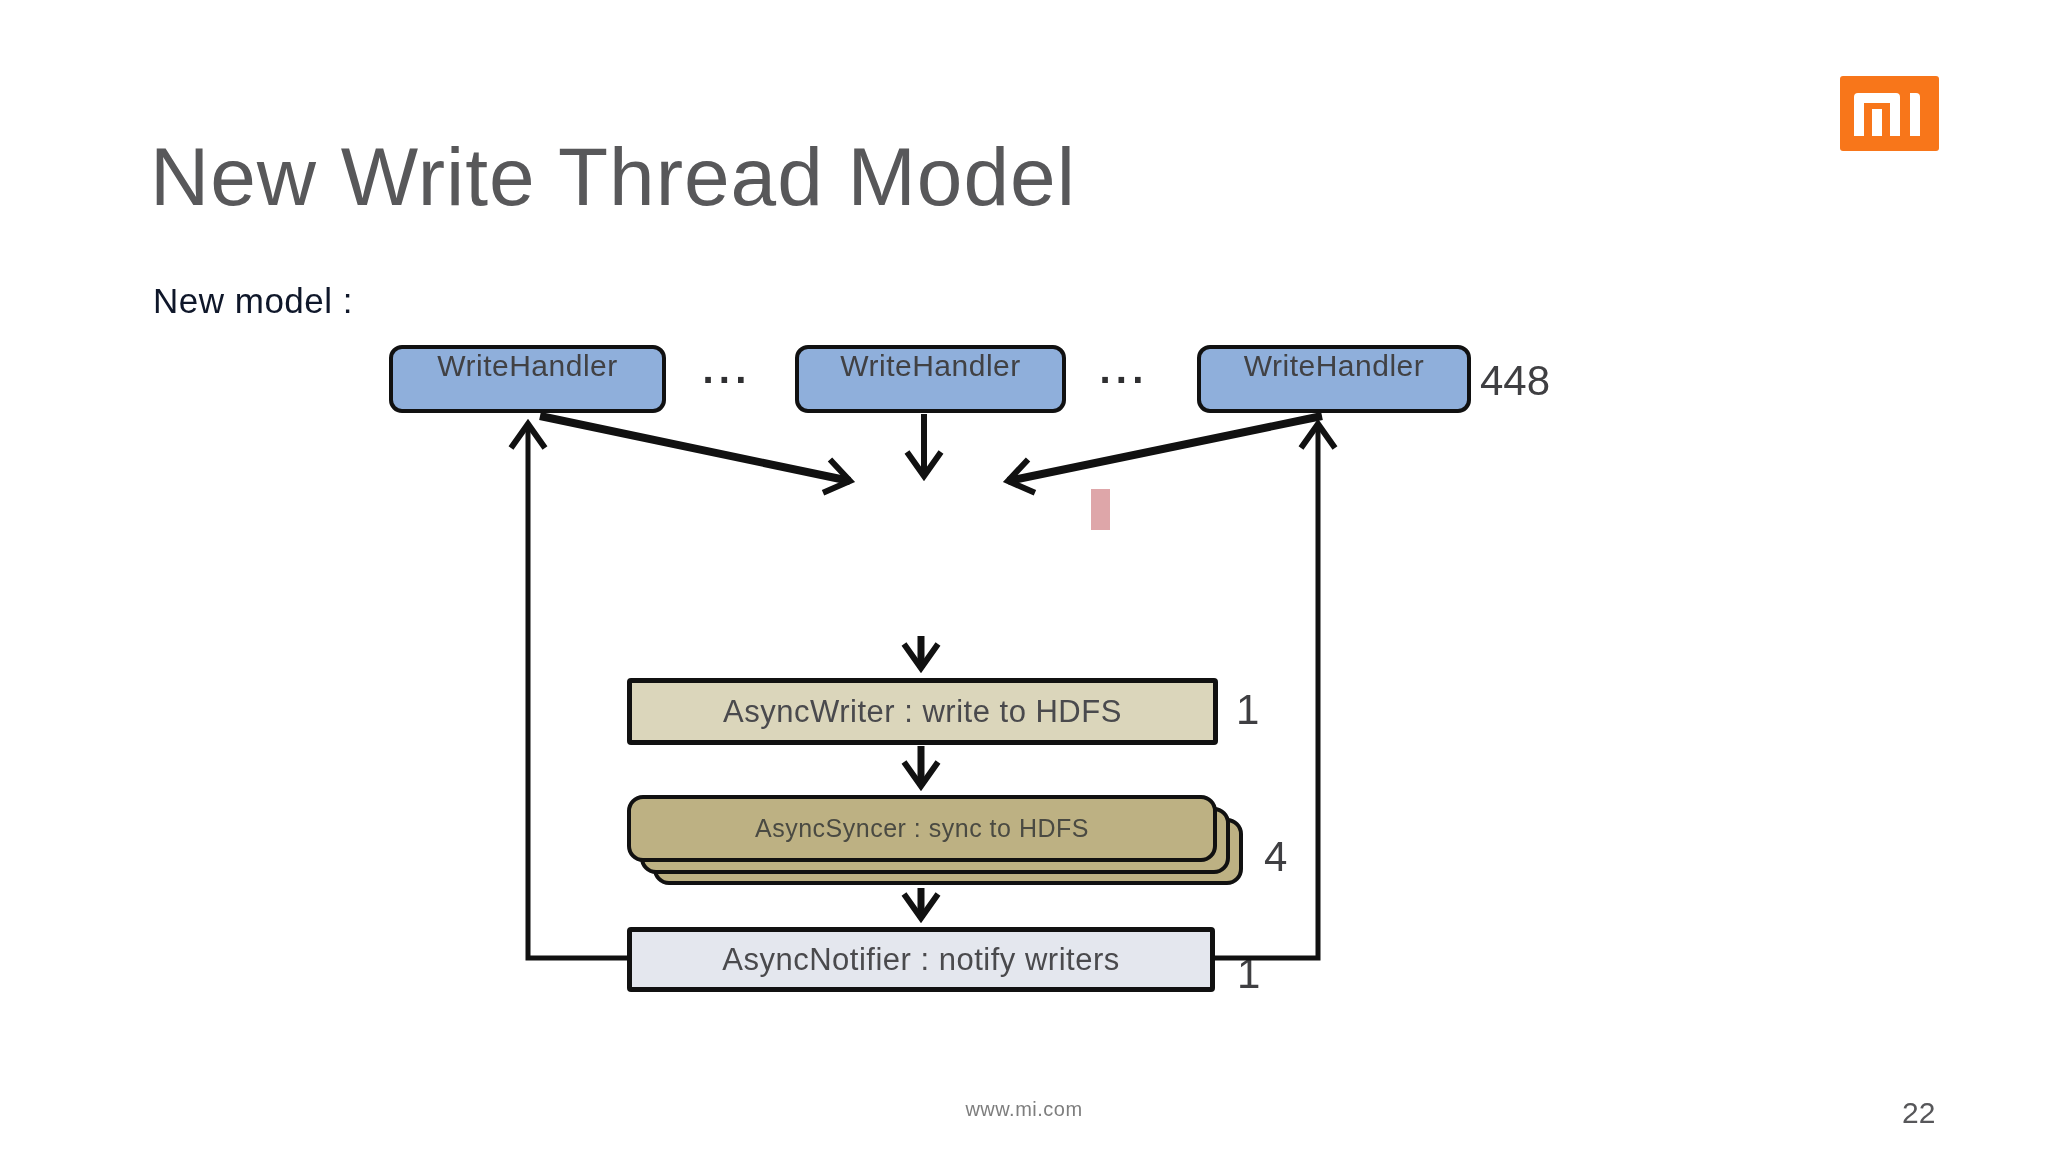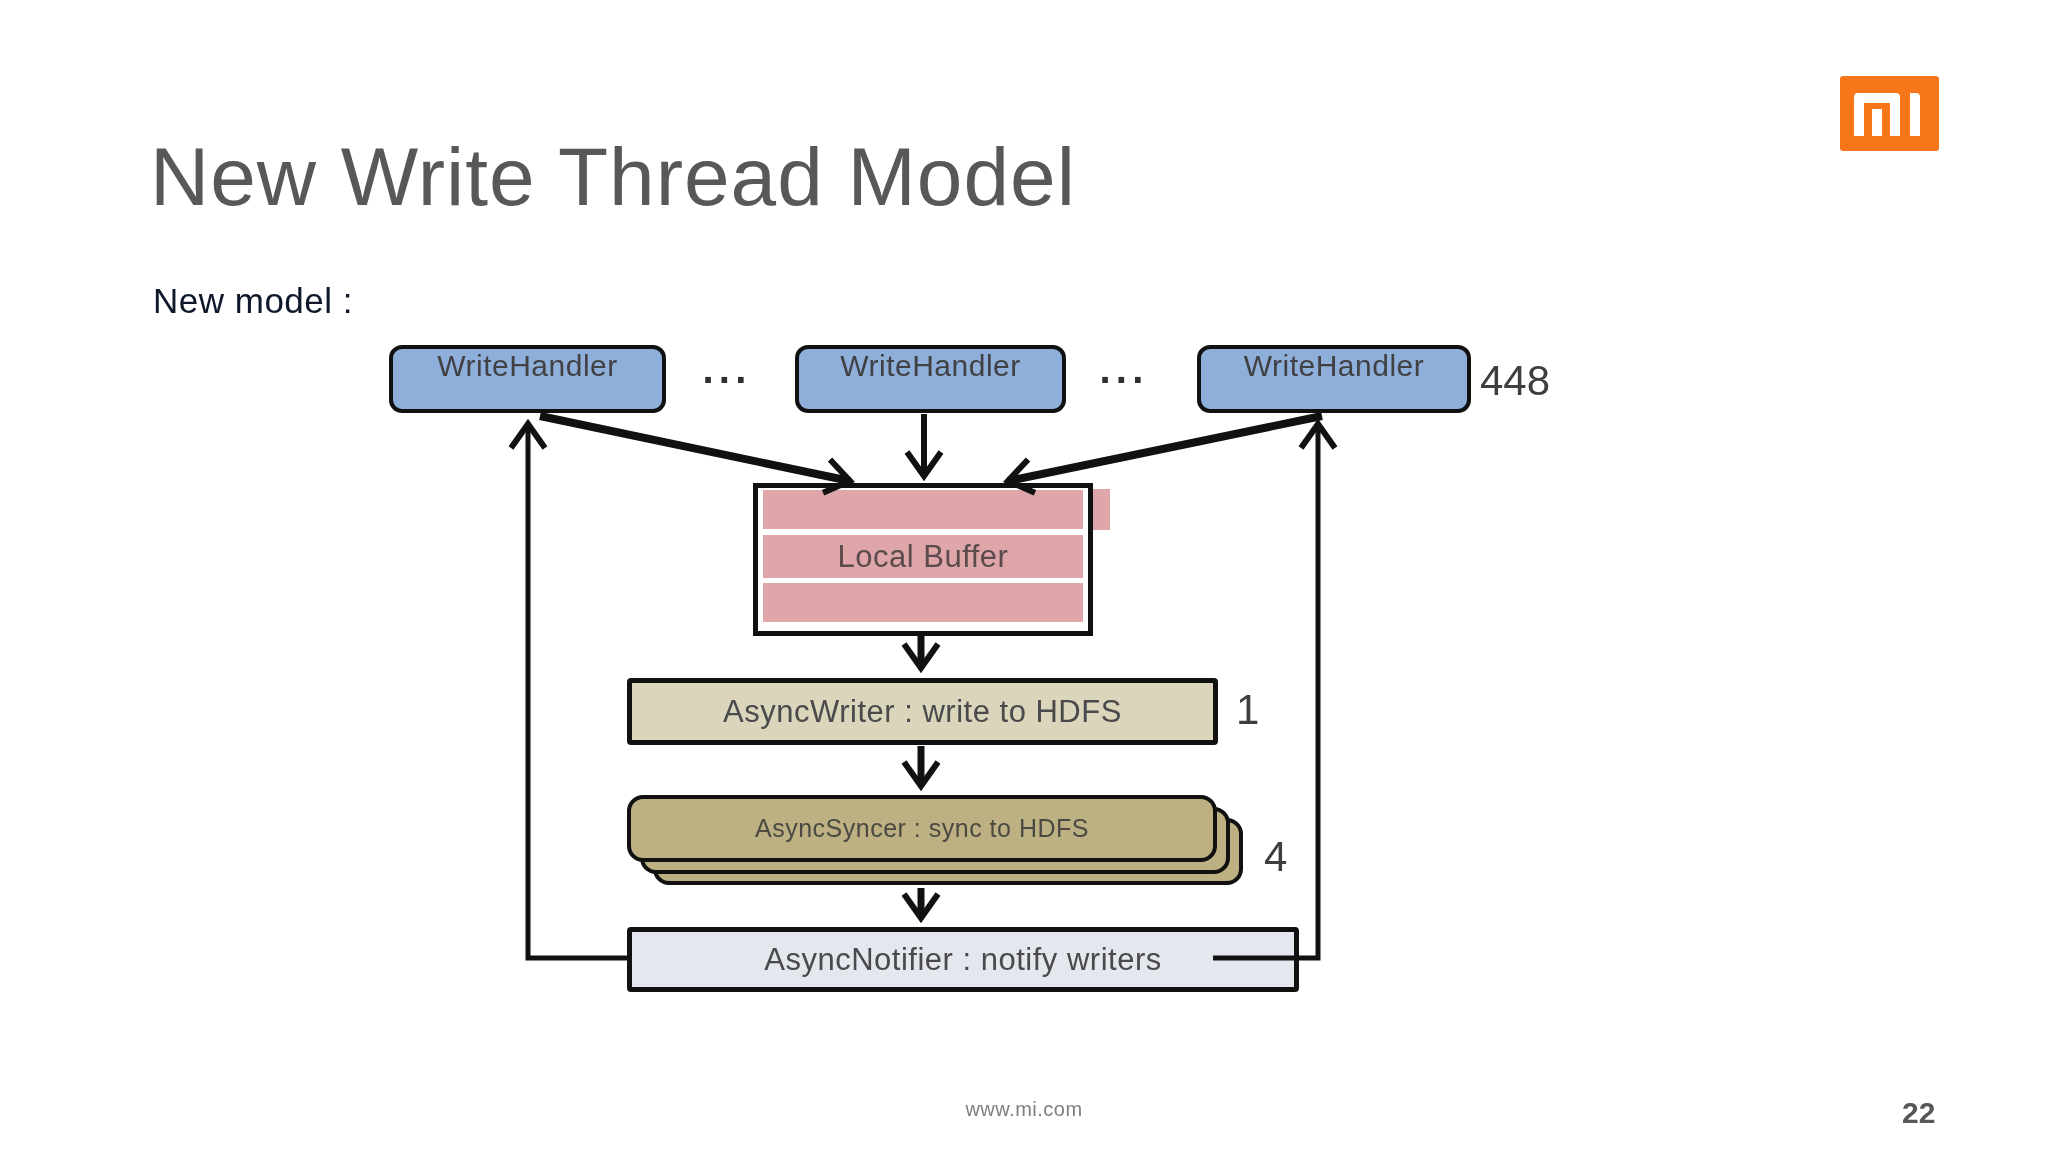--- a/index.html
+++ b/index.html
@@ -43,35 +43,35 @@
   .buffer-row.r1{top:2px;height:39px;}
   .buffer-row.r2{top:47px;height:43px;display:flex;align-items:center;justify-content:center;
                  font-size:31px;color:var(--buffer-text);letter-spacing:.5px;}
   .buffer-row.r3{top:95px;height:39px;}
   .buffer-spill{position:absolute;left:1091px;top:489px;width:19px;height:41px;background:var(--box-pink);z-index:1;}
 
   .pill{position:absolute;border:5px solid var(--line-ink);border-radius:4px;
         display:flex;align-items:center;justify-content:center;
         font-size:31px;color:#4A4A4D;letter-spacing:.5px;z-index:2;text-align:right;}
   .writer{left:627px;top:678px;width:591px;height:67px;background:var(--box-tan);}
-  .notifier{left:627px;top:927px;width:672px;height:65px;background:var(--box-notifier);}
+  .notifier{left:627px;top:927px;width:588px;height:65px;background:var(--box-notifier);}
 
   .syncer-stack{position:absolute;left:627px;top:795px;width:616px;height:92px;z-index:2;}
   .syncer-layer{position:absolute;width:590px;height:67px;background:var(--box-khaki);
                 border:4px solid var(--line-ink);border-radius:16px;}
   .syncer-layer.back2{left:26px;top:23px;}
   .syncer-layer.back1{left:13px;top:12px;}
   .syncer-layer.front{left:0;top:0;display:flex;align-items:center;justify-content:center;
                       font-size:25px;color:#4A4A42;letter-spacing:.5px;}
 
   .arrows{position:absolute;left:0;top:0;width:2048px;height:1152px;z-index:5;pointer-events:none;}
 
   .footer-url{position:absolute;left:0;right:0;top:1098px;text-align:center;
               font-size:20px;color:var(--footer-gray);letter-spacing:.5px;}
-  .page-number{position:absolute;left:1902px;top:1096px;font-size:30px;color:#57575A;font-weight:bold;}
+  .page-number{position:absolute;left:1902px;top:1096px;font-size:30px;color:#57575A;}
 </style>
 </head>
 <body>
 
 <div class="slide">
 
   <div class="title">New Write Thread Model</div>
   <div class="subtitle">New model :</div>
 
   <div class="logo">
@@ -92,27 +92,20 @@
   <div class="wh-box wh-2">
     <span>WriteHandler</span>
   </div>
   <div class="dots dots-2">···</div>
   <div class="wh-box wh-3">
     <span>WriteHandler</span>
   </div>
   <div class="count-label count-256">448</div>
 
   <div class="buffer-spill"></div>
-  <div class="buffer">
-    <div class="buffer-row r1"></div>
-    <div class="buffer-row r2">
-      <span>Local Buffer</span>
-    </div>
-    <div class="buffer-row r3"></div>
-  </div>
 
   <div class="pill writer">
     <span>AsyncWriter : write to HDFS</span>
   </div>
   <div class="count-label count-w1">1</div>
 
   <div class="syncer-stack">
     <div class="syncer-layer back2"></div>
     <div class="syncer-layer back1"></div>
     <div class="syncer-layer front">

